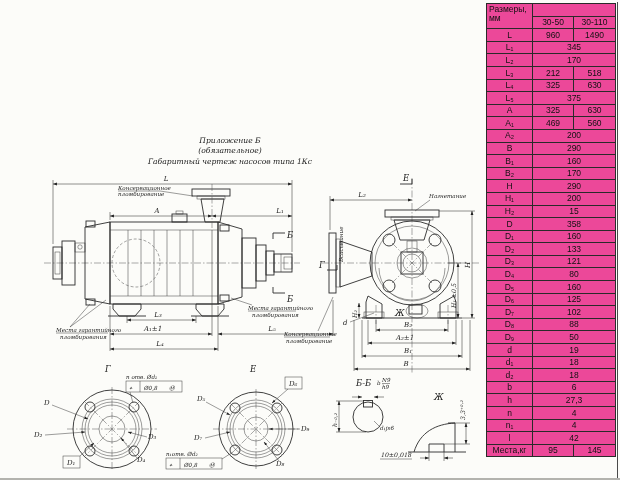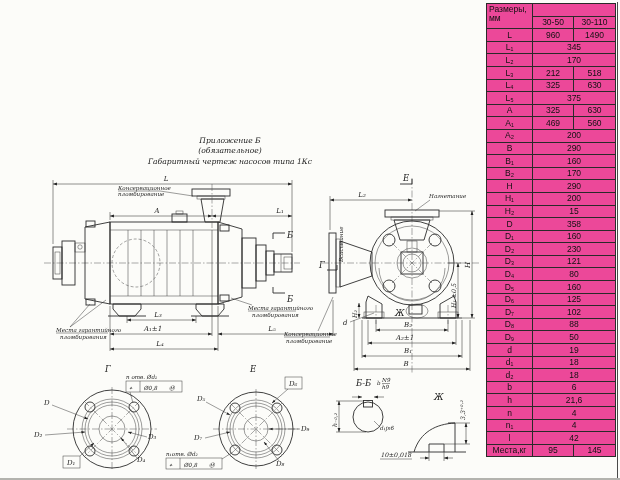--- a/index.html
+++ b/index.html
@@ -445,21 +445,21 @@
         <tr>
           <td>D</td>
           <td colspan="2">358</td>
         </tr>
         <tr>
           <td>D₁</td>
           <td colspan="2">160</td>
         </tr>
         <tr>
           <td>D₂</td>
-          <td colspan="2">230</td>
+          <td colspan="2">133</td>
         </tr>
         <tr>
           <td>D₃</td>
           <td colspan="2">121</td>
         </tr>
         <tr>
           <td>D₄</td>
           <td colspan="2">80</td>
         </tr>
         <tr>
@@ -493,21 +493,21 @@
         <tr>
           <td>d₂</td>
           <td colspan="2">18</td>
         </tr>
         <tr>
           <td>b</td>
           <td colspan="2">6</td>
         </tr>
         <tr>
           <td>h</td>
-          <td colspan="2">21,6</td>
+          <td colspan="2">27,3</td>
         </tr>
         <tr>
           <td>n</td>
           <td colspan="2">4</td>
         </tr>
         <tr>
           <td>n₁</td>
           <td colspan="2">4</td>
         </tr>
         <tr>

